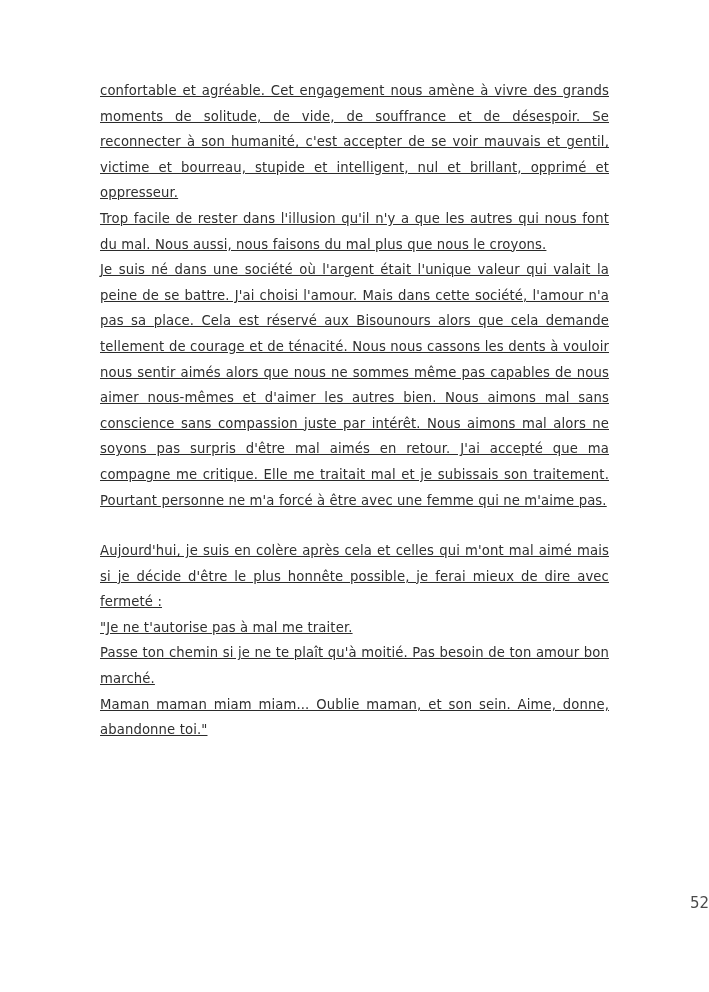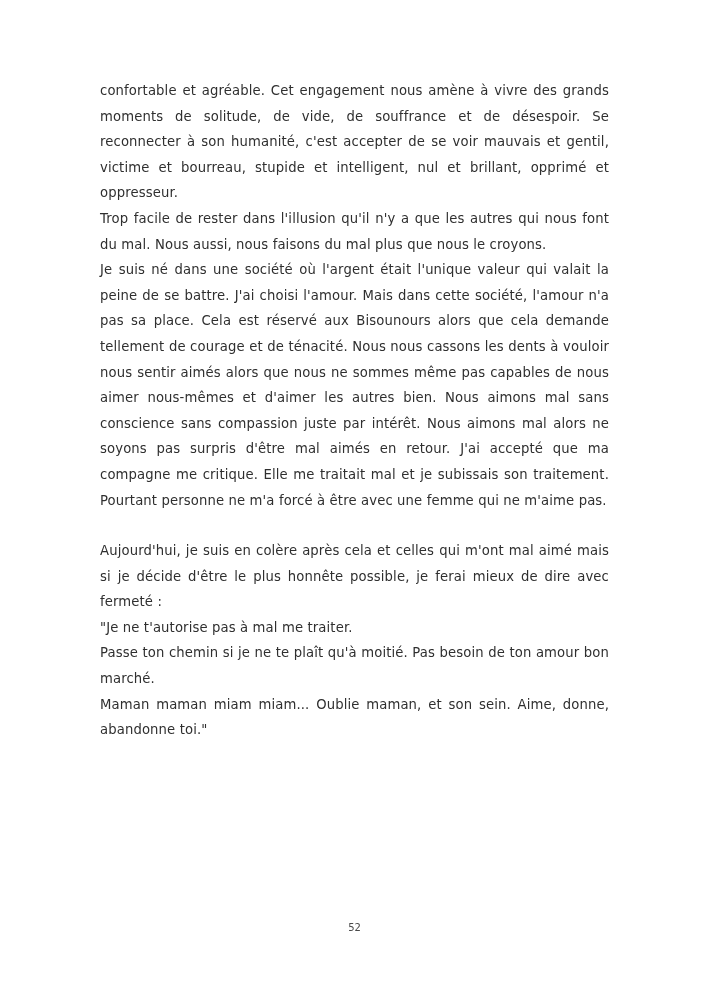--- a/index.html
+++ b/index.html
@@ -13,20 +13,21 @@
     font-family: "DejaVu Sans", sans-serif;
     color: #2b2b2b;
     overflow: hidden;
   }
   .page {
     position: relative;
     width: 709px;
     height: 804px;
     box-sizing: border-box;
     padding: 78px 100px 0 100px;
+    text-decoration: underline;
   }
   .body-text {
     font-size: 13.2px;
     line-height: 25.6px;
     text-align: justify;
     text-justify: inter-word;
     color: #2f2f2f;
     letter-spacing: 0.01em;
   }
   .para {
@@ -34,23 +35,23 @@
     text-align: justify;
     text-justify: inter-word;
   }
   .spacer {
     height: 25px;
   }
   .page-number {
     position: absolute;
     left: 0;
     right: 0;
-    top: 922px;
-    text-align: center;
-    font-size: 10px;
+    top: 894px;
+    text-align: right;
+    font-size: 15px;
     color: #4a4a4a;
     font-family: "DejaVu Sans", sans-serif;
   }
 </style>
 </head>
 <body>
 
 <div class="page">
   <div class="body-text">
     <p class="para">confortable et agréable. Cet engagement nous amène à vivre des grands moments de solitude, de vide, de souffrance et de désespoir. Se reconnecter à son humanité, c'est accepter de se voir mauvais et gentil, victime et bourreau, stupide et intelligent, nul et brillant, opprimé et oppresseur.</p>

